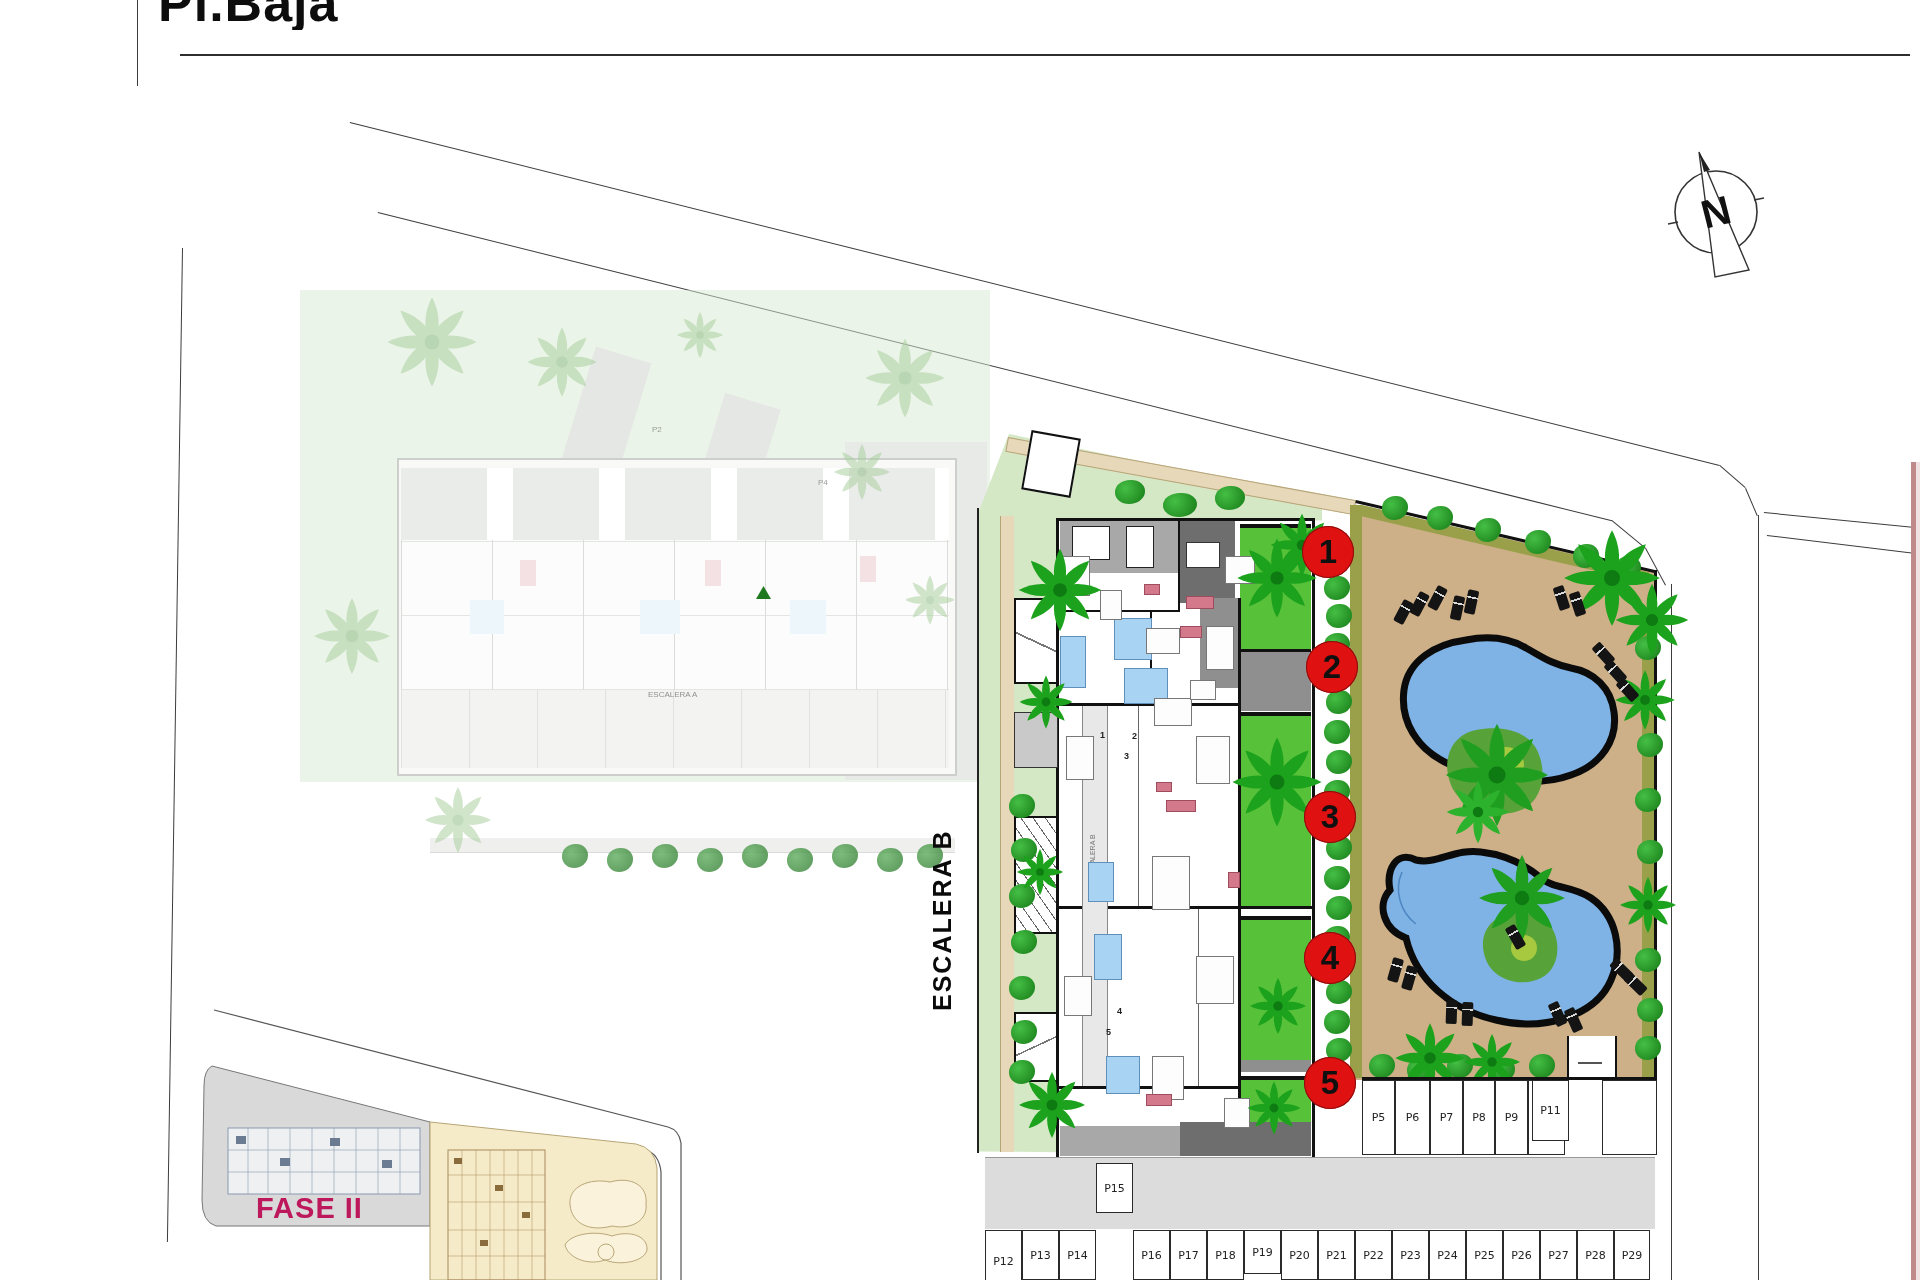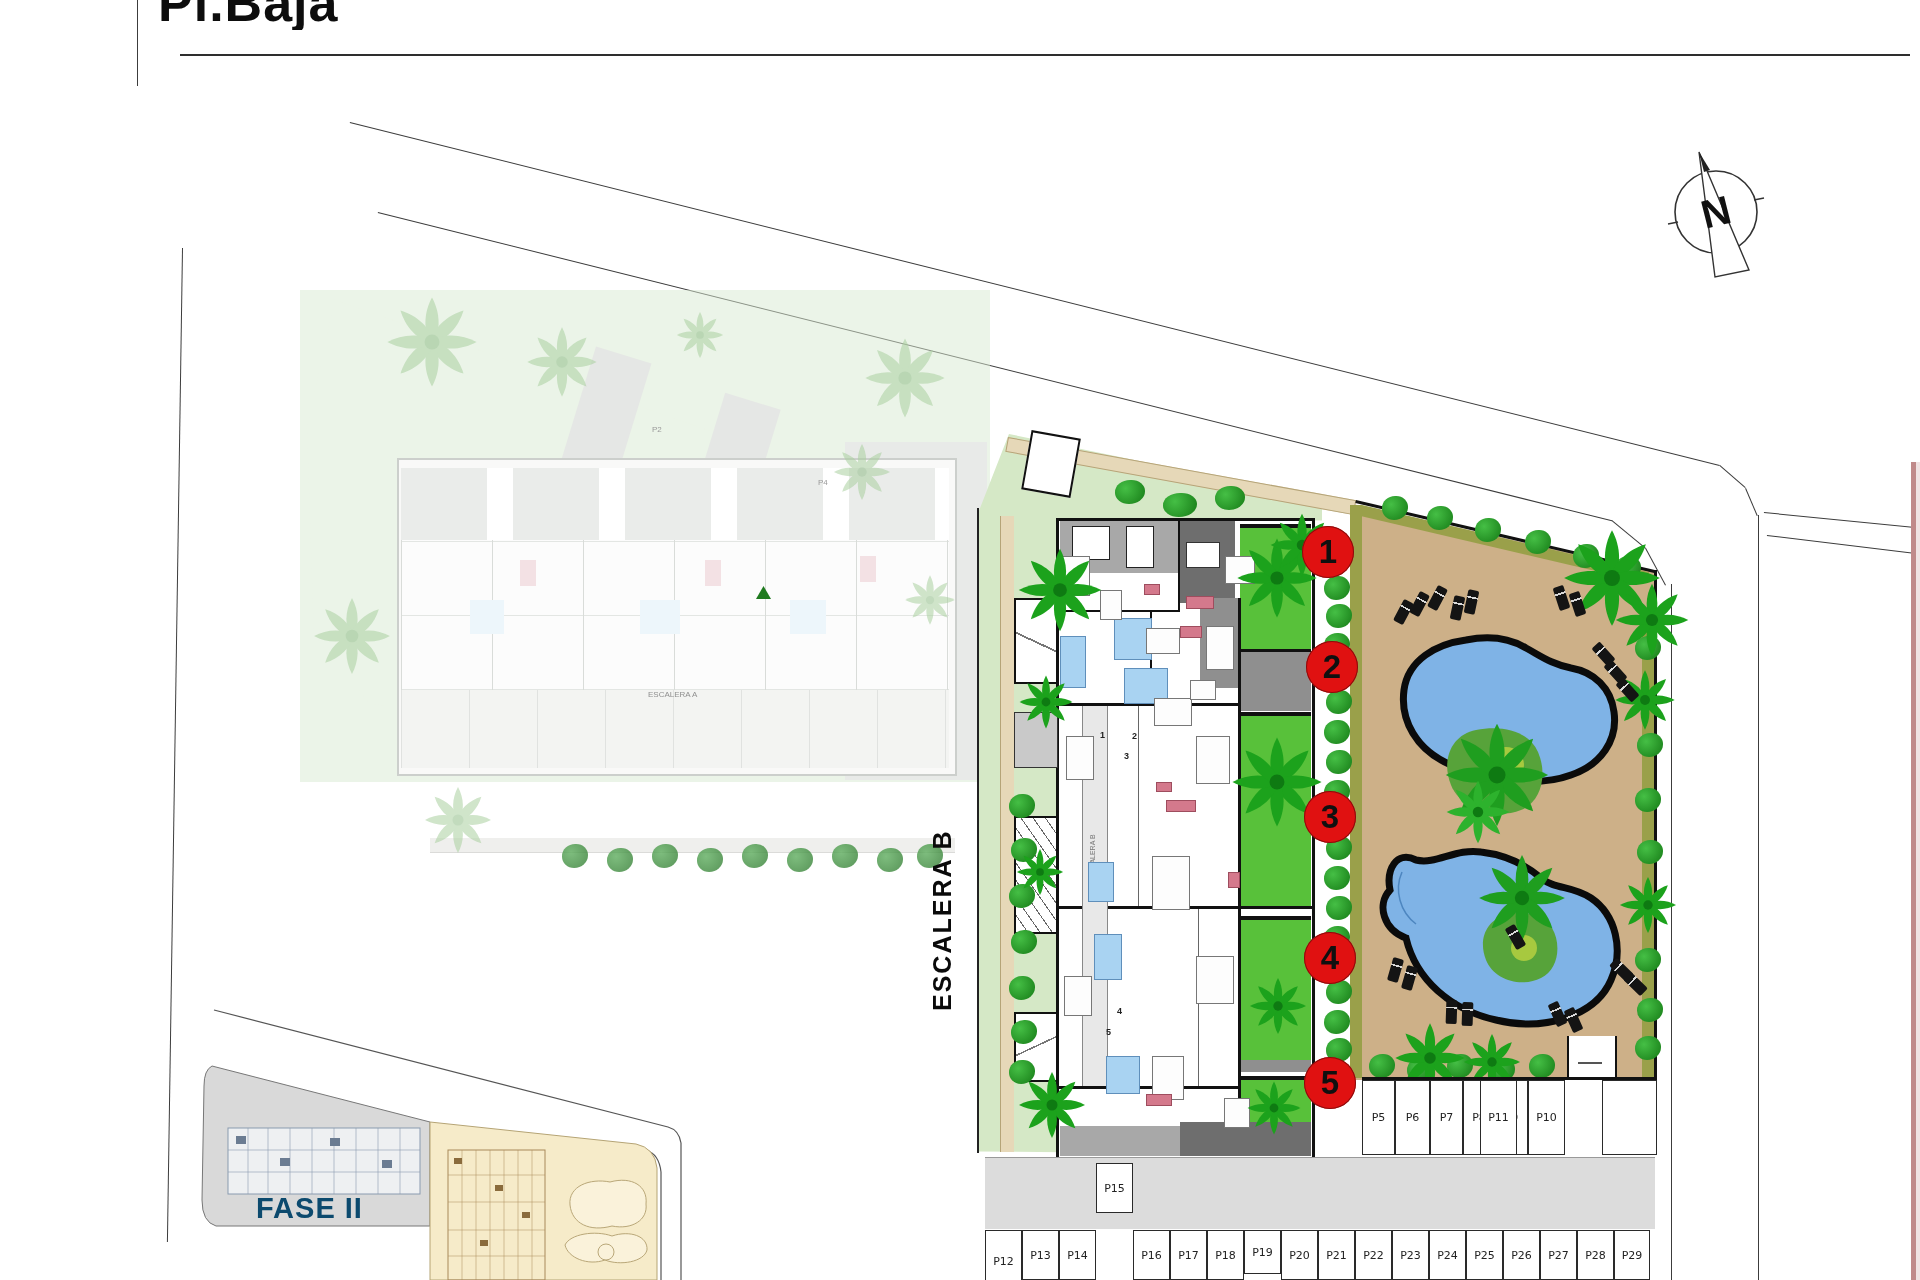--- a/index.html
+++ b/index.html
@@ -17,21 +17,21 @@
   .circle{position:absolute;width:52px;height:52px;border-radius:50%;background:#e01111;
           transform:translate(-50%,-50%);display:flex;align-items:center;justify-content:center;
           color:#101010;font-weight:bold;font-size:33px;box-shadow:0 0 0 1px #8a0c0c inset}
   .wall{position:absolute;background:#111}
   .furn{position:absolute;box-sizing:border-box}
   #title{position:absolute;left:158px;top:0;height:30px;width:260px;overflow:hidden}
   #title span{position:absolute;top:-27px;left:0;font-size:52px;font-weight:bold;color:#0d0d0d;letter-spacing:1px}
   #escalera-b-label{position:absolute;left:928px;top:828px;width:34px;height:185px;
      writing-mode:vertical-rl;transform:rotate(180deg);font-weight:bold;font-size:25px;color:#0a0a0a;
      letter-spacing:2px;text-align:center}
-  #fase2{position:absolute;left:256px;top:1192px;font-weight:800;font-size:29px;color:#0c4a6e;letter-spacing:1px}
+  #fase2{position:absolute;left:256px;top:1192px;font-weight:800;font-size:29px;color:#be185d;letter-spacing:1px}
   .tinyv{position:absolute;writing-mode:vertical-rl;transform:rotate(180deg);font-size:7px;color:#8a8a8a}
   .unitnum{position:absolute;font-size:9px;font-weight:bold;color:#222}
   .faintlbl{position:absolute;font-size:8px;color:#9a9a9a}
 </style>
 </head>
 <body>
 
 <div id="canvas">
 
   <div id="title">
@@ -711,21 +711,21 @@
       </div>
       <div class="pcell" style="left:1463px;top:1080px;width:32px;height:75px">
        <span>P8</span>
       </div>
       <div class="pcell" style="left:1495px;top:1080px;width:33px;height:75px">
        <span>P9</span>
       </div>
       <div class="pcell" style="left:1528px;top:1080px;width:37px;height:75px">
        <span>P10</span>
       </div>
-      <div class="pcell" style="left:1480px;top:1080px;width:37px;height:75px">
+      <div class="pcell" style="left:1532px;top:1080px;width:37px;height:61px">
        <span>P11</span>
       </div>
       <div class="pcell" style="left:1602px;top:1080px;width:55px;height:75px">
        <span></span>
       </div>
     </div>
   <div class="abs" style="left:985px;top:1157px;width:670px;height:71px;background:#dcdcdc;border-top:1px solid #999"></div>
   <div id="parking-bottom" class="abs" style="left:0;top:0">
       <div class="pcell" style="left:985px;top:1230px;width:37px;height:62px">
        <span>P12</span>

